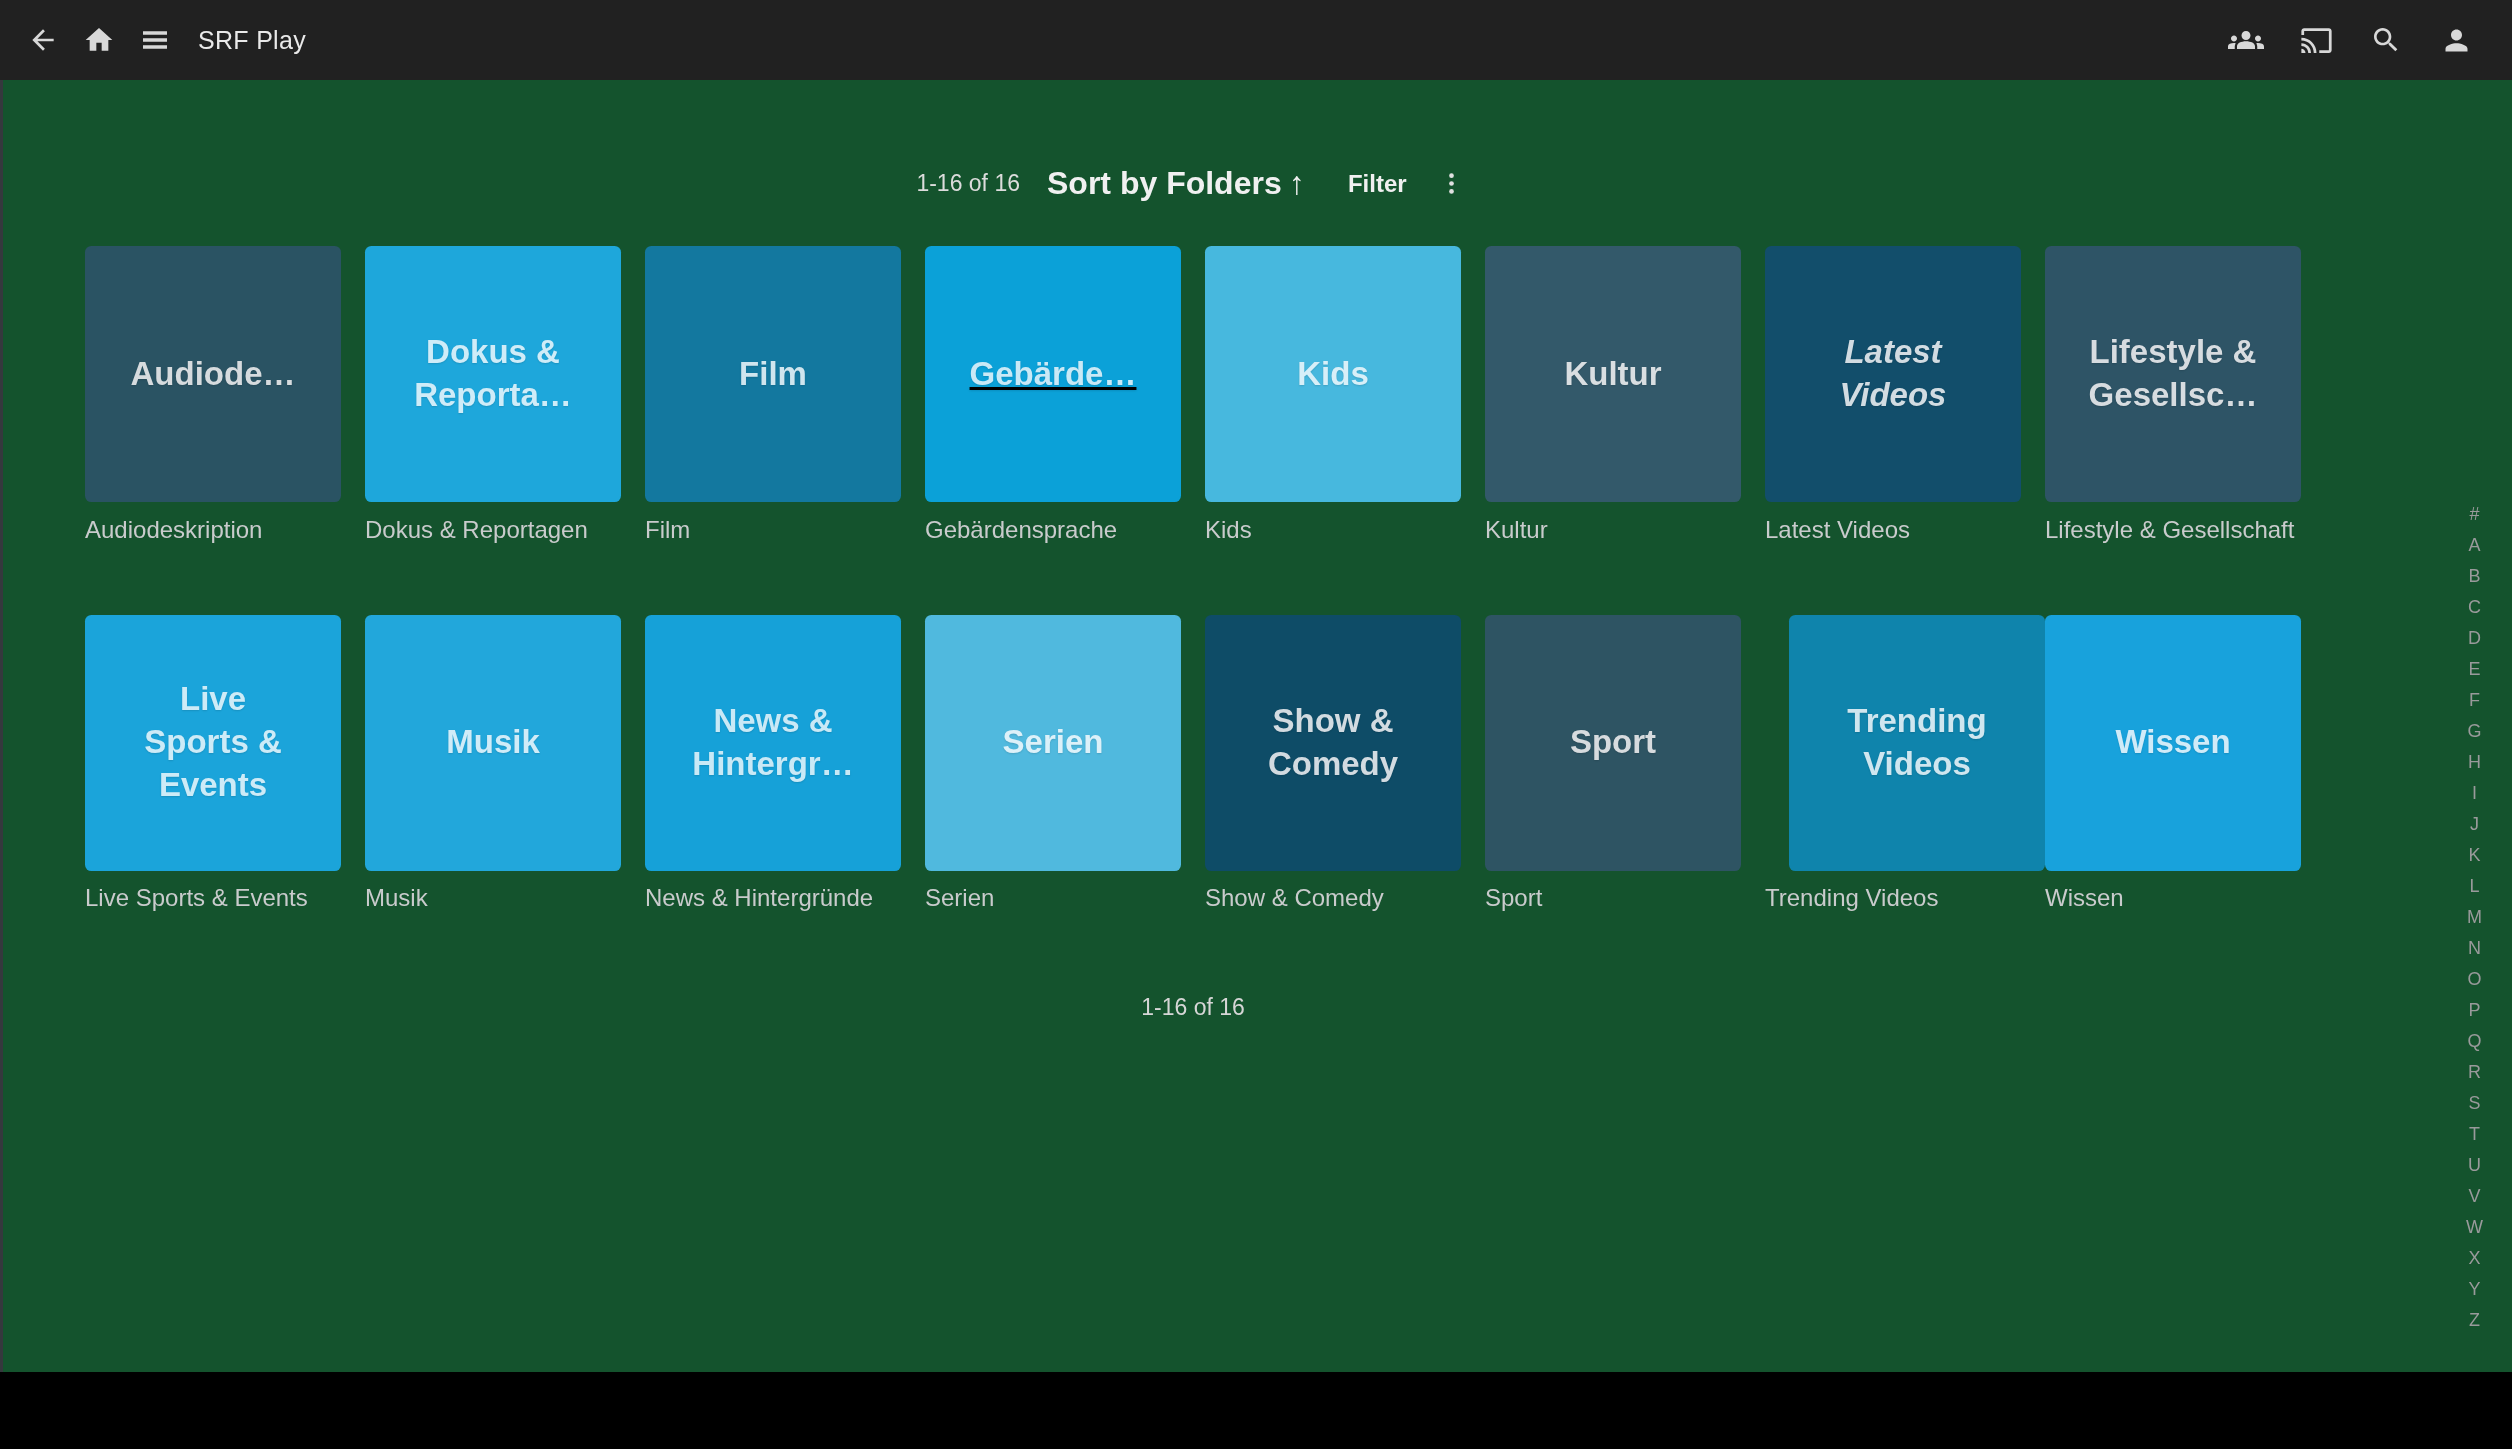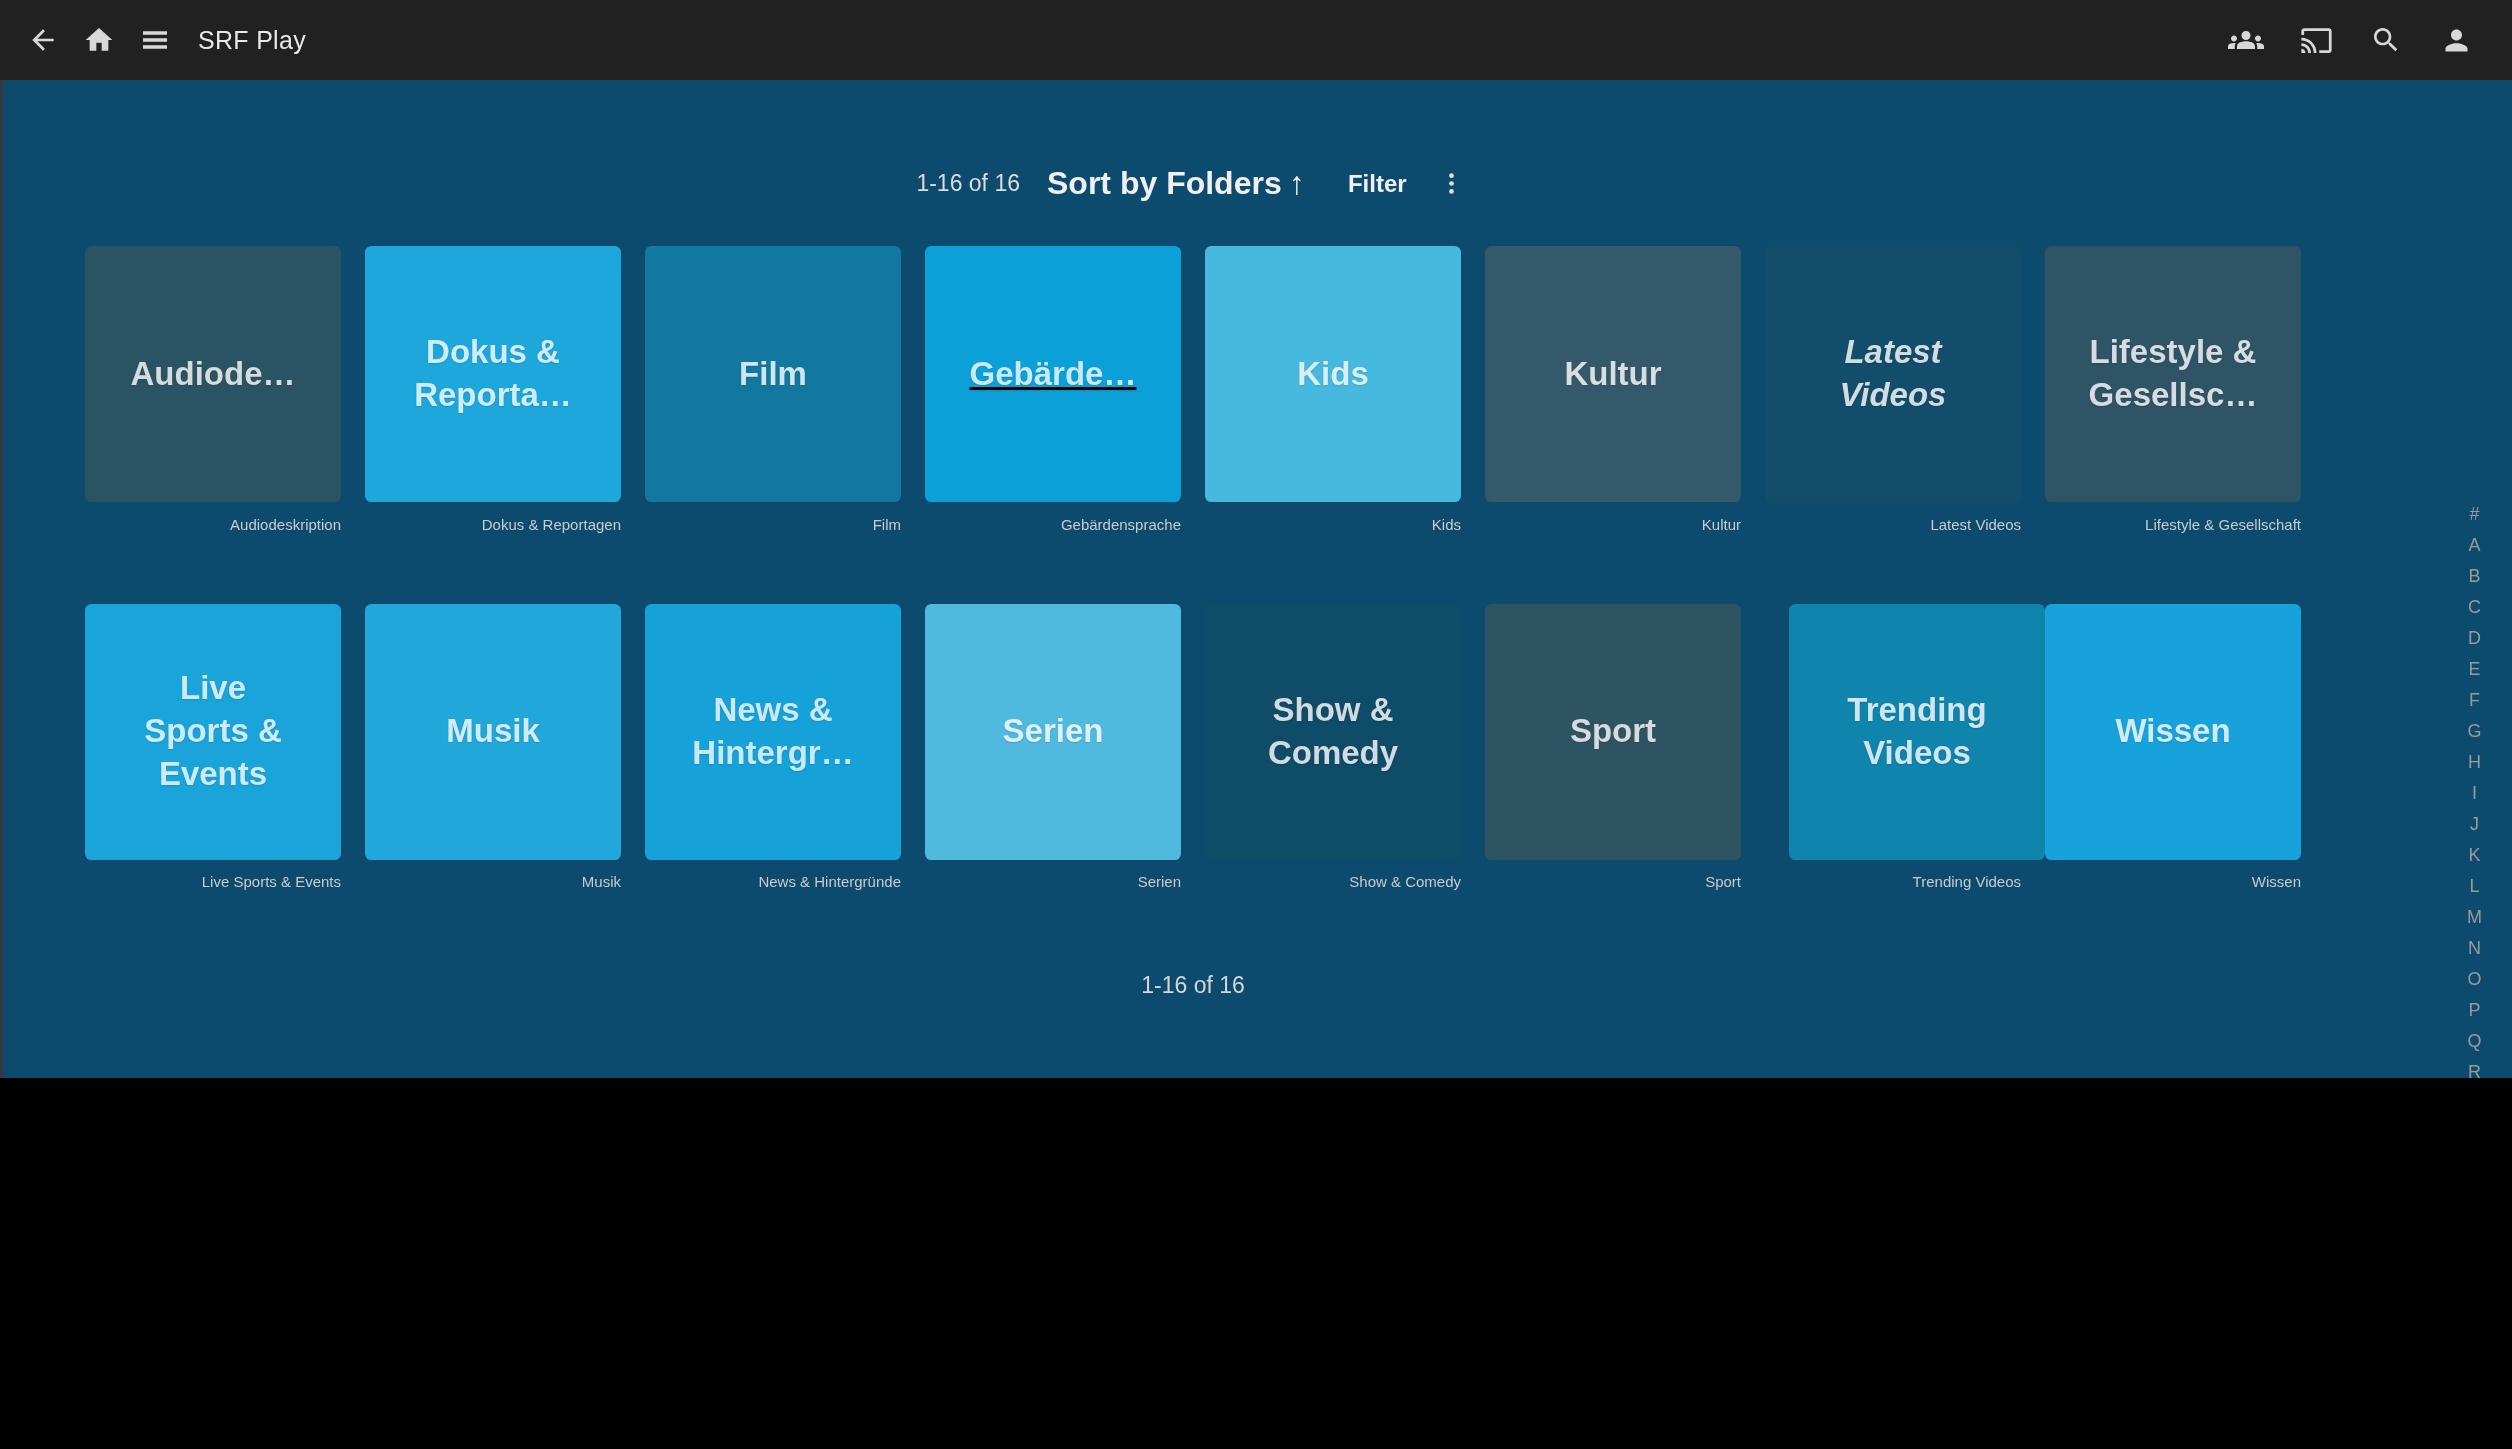--- a/index.html
+++ b/index.html
@@ -1,16 +1,16 @@
 <!DOCTYPE html>
 <html style="font-size:14.4px"><head>
 <meta charset="utf-8">
 <style>
   html,body{margin:0;padding:0;background:#000;}
-  .page{position:relative;width:2512px;height:1078px;background:#0c4a6e;overflow:hidden;
+  .page{position:relative;width:2512px;height:1372px;background:#14532d;overflow:hidden;
         font-family:"Liberation Sans","DejaVu Sans",sans-serif;-webkit-font-smoothing:antialiased;}
   
   .app-bar{position:absolute;top:0;left:0;right:0;height:80px;background:#212121;
            display:flex;align-items:center;padding:0 38px 0 25px;box-sizing:border-box;z-index:5;}
   .icon-btn{background:none;border:none;padding:0;margin:0;width:36px;height:36px;
             display:flex;align-items:center;justify-content:center;cursor:pointer;color:#d8d8d8;}
   .icon-btn svg{display:block;}
   .bar-left{display:flex;align-items:center;gap:20px;}
   .bar-title{font-size:25px;font-weight:400;color:#e9e9e9;margin:0 0 0 25px;letter-spacing:0.3px;}
   .bar-spacer{flex:1;}
@@ -27,21 +27,21 @@
   .tb-filter{background:none;border:none;cursor:pointer;font-family:inherit;color:#f0f0f0;
              font-size:24px;font-weight:700;padding:0;margin-right:27px;}
   .tb-kebab{color:#e0e0e0;}
   
   .grid{width:2240px;margin:43px 0 0 85px;display:flex;flex-wrap:wrap;}
   .cell{width:256px;margin:0 24px 71px 0;display:flex;flex-direction:column;}
   .tile{width:256px;height:256px;border-radius:6.3px;display:flex;align-items:center;justify-content:center;
         text-align:center;cursor:pointer;}
   .tile-title{font-size:33px;font-weight:700;line-height:1.3;white-space:pre-line;padding:0 9px;
               text-shadow:0 0.9px 1.8px rgba(0,0,0,0.12);}
-  .cell-label{margin-top:13.5px;font-size:15px;color:#c9cbcc;text-align:right;cursor:pointer;
+  .cell-label{margin-top:13.5px;font-size:24px;color:#c9cbcc;text-align:left;cursor:pointer;
               white-space:nowrap;overflow:hidden;text-overflow:ellipsis;}
   
   .footer{width:2216px;margin:10.8px 0 0 85px;text-align:center;font-size:23px;color:#d6d6d6;}
   
   .alpha{position:absolute;top:499px;right:21.5px;width:32px;display:flex;flex-direction:column;z-index:6;}
   .alpha-item{height:31px;display:flex;align-items:center;justify-content:center;
               font-size:18px;color:#999a9b;cursor:pointer;background:none;border:none;
               font-family:inherit;padding:0;}
 </style>
 </head>

